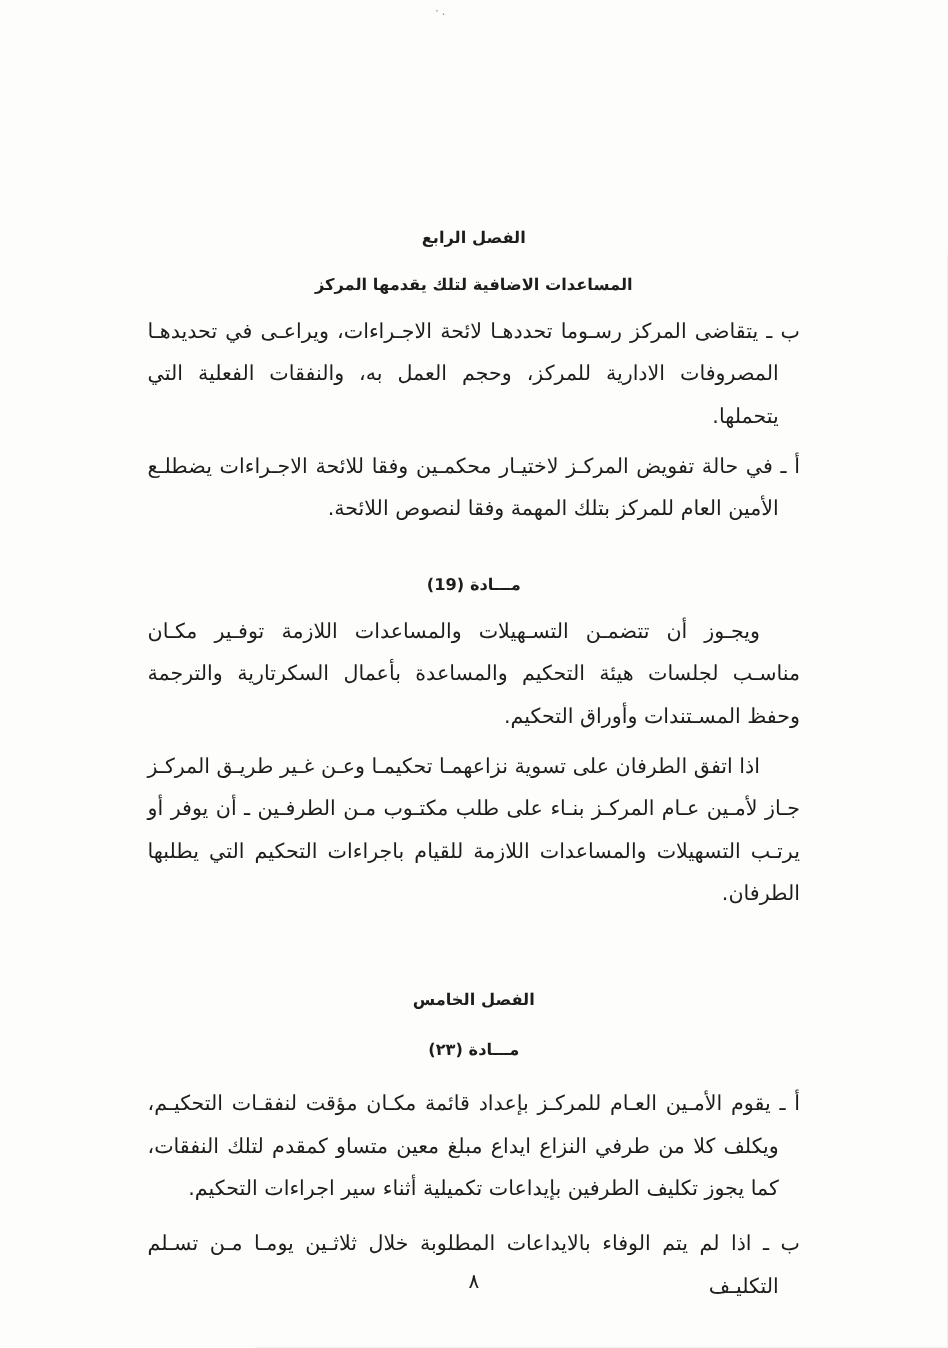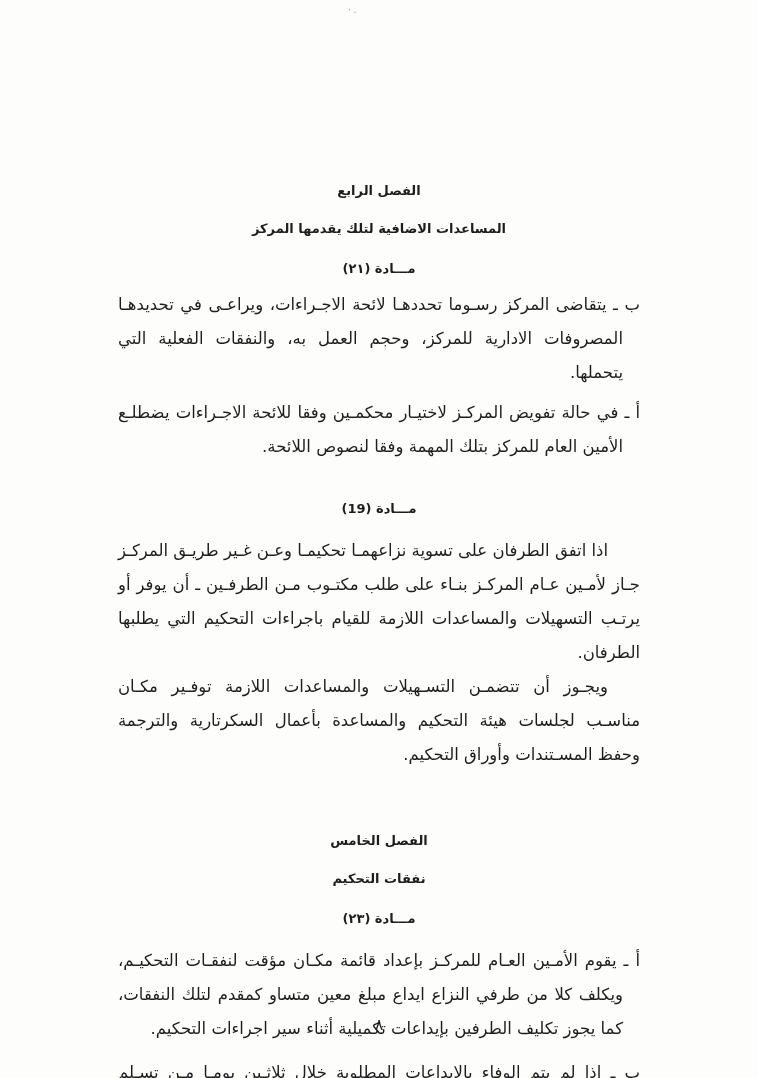--- a/index.html
+++ b/index.html
@@ -75,35 +75,33 @@
 <div class="page">
 
   <div class="scan-artifact">·.</div>
 
   <div class="content">
 
     <h1 class="chapter-title">الفصل الرابع</h1>
 
     <h2 class="chapter-subtitle">المساعدات الاضافية لتلك يقدمها المركز</h2>
 
-    <h3 class="article-heading">مـــادة (٢١)</h3>
 
     <p class="para hang">ب ـ يتقاضى المركز رسـوما تحددهـا لائحة الاجـراءات، ويراعـى في تحديدهـا المصروفات الادارية للمركز، وحجم العمل به، والنفقات الفعلية التي يتحملها.</p>
 
     <p class="para hang mt-small">أ ـ في حالة تفويض المركـز لاختيـار محكمـين وفقا للائحة الاجـراءات يضطلـع الأمين العام للمركز بتلك المهمة وفقا لنصوص اللائحة.</p>
 
     <h3 class="article-heading mt-large">مـــادة (19)</h3>
 
+    <p class="para first-indent">ويجـوز أن تتضمـن التسـهيلات والمساعدات اللازمة توفـير مكـان مناسـب لجلسات هيئة التحكيم والمساعدة بأعمال السكرتارية والترجمة وحفظ المسـتندات وأوراق التحكيم.</p>
+
     <p class="para first-indent mt-small">اذا اتفق الطرفان على تسوية نزاعهمـا تحكيمـا وعـن غـير طريـق المركـز جـاز لأمـين عـام المركـز بنـاء على طلب مكتـوب مـن الطرفـين ـ أن يوفر أو يرتـب التسهيلات والمساعدات اللازمة للقيام باجراءات التحكيم التي يطلبها الطرفان.</p>
-
-    <p class="para first-indent">ويجـوز أن تتضمـن التسـهيلات والمساعدات اللازمة توفـير مكـان مناسـب لجلسات هيئة التحكيم والمساعدة بأعمال السكرتارية والترجمة وحفظ المسـتندات وأوراق التحكيم.</p>
 
     <h1 class="chapter-title mt-xlarge">الفصل الخامس</h1>
 
-    <h2 class="chapter-subtitle">نفقات التحكيم</h2>
 
     <h3 class="article-heading">مـــادة (٢٣)</h3>
 
     <p class="para hang mt-small">أ ـ يقوم الأمـين العـام للمركـز بإعداد قائمة مكـان مؤقت لنفقـات التحكيـم، ويكلف كلا من طرفي النزاع ايداع مبلغ معين متساو كمقدم لتلك النفقات، كما يجوز تكليف الطرفين بإيداعات تكميلية أثناء سير اجراءات التحكيم.</p>
 
     <p class="para hang mt-medium">ب ـ اذا لم يتم الوفاء بالايداعات المطلوبة خلال ثلاثـين يومـا مـن تسـلم التكليـف</p>
 
   </div>
 
   <div class="page-number">٨</div>

